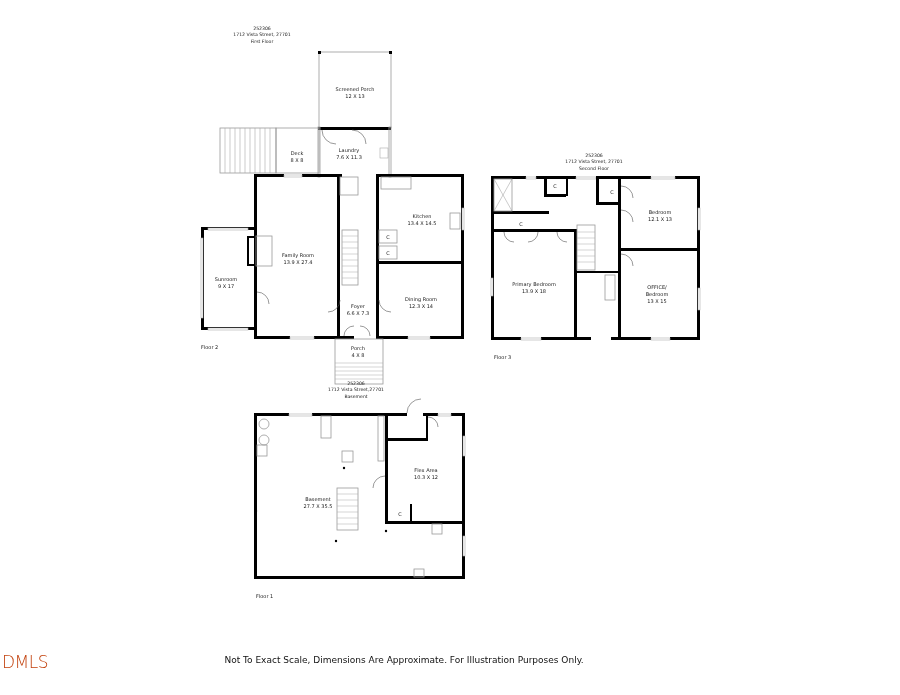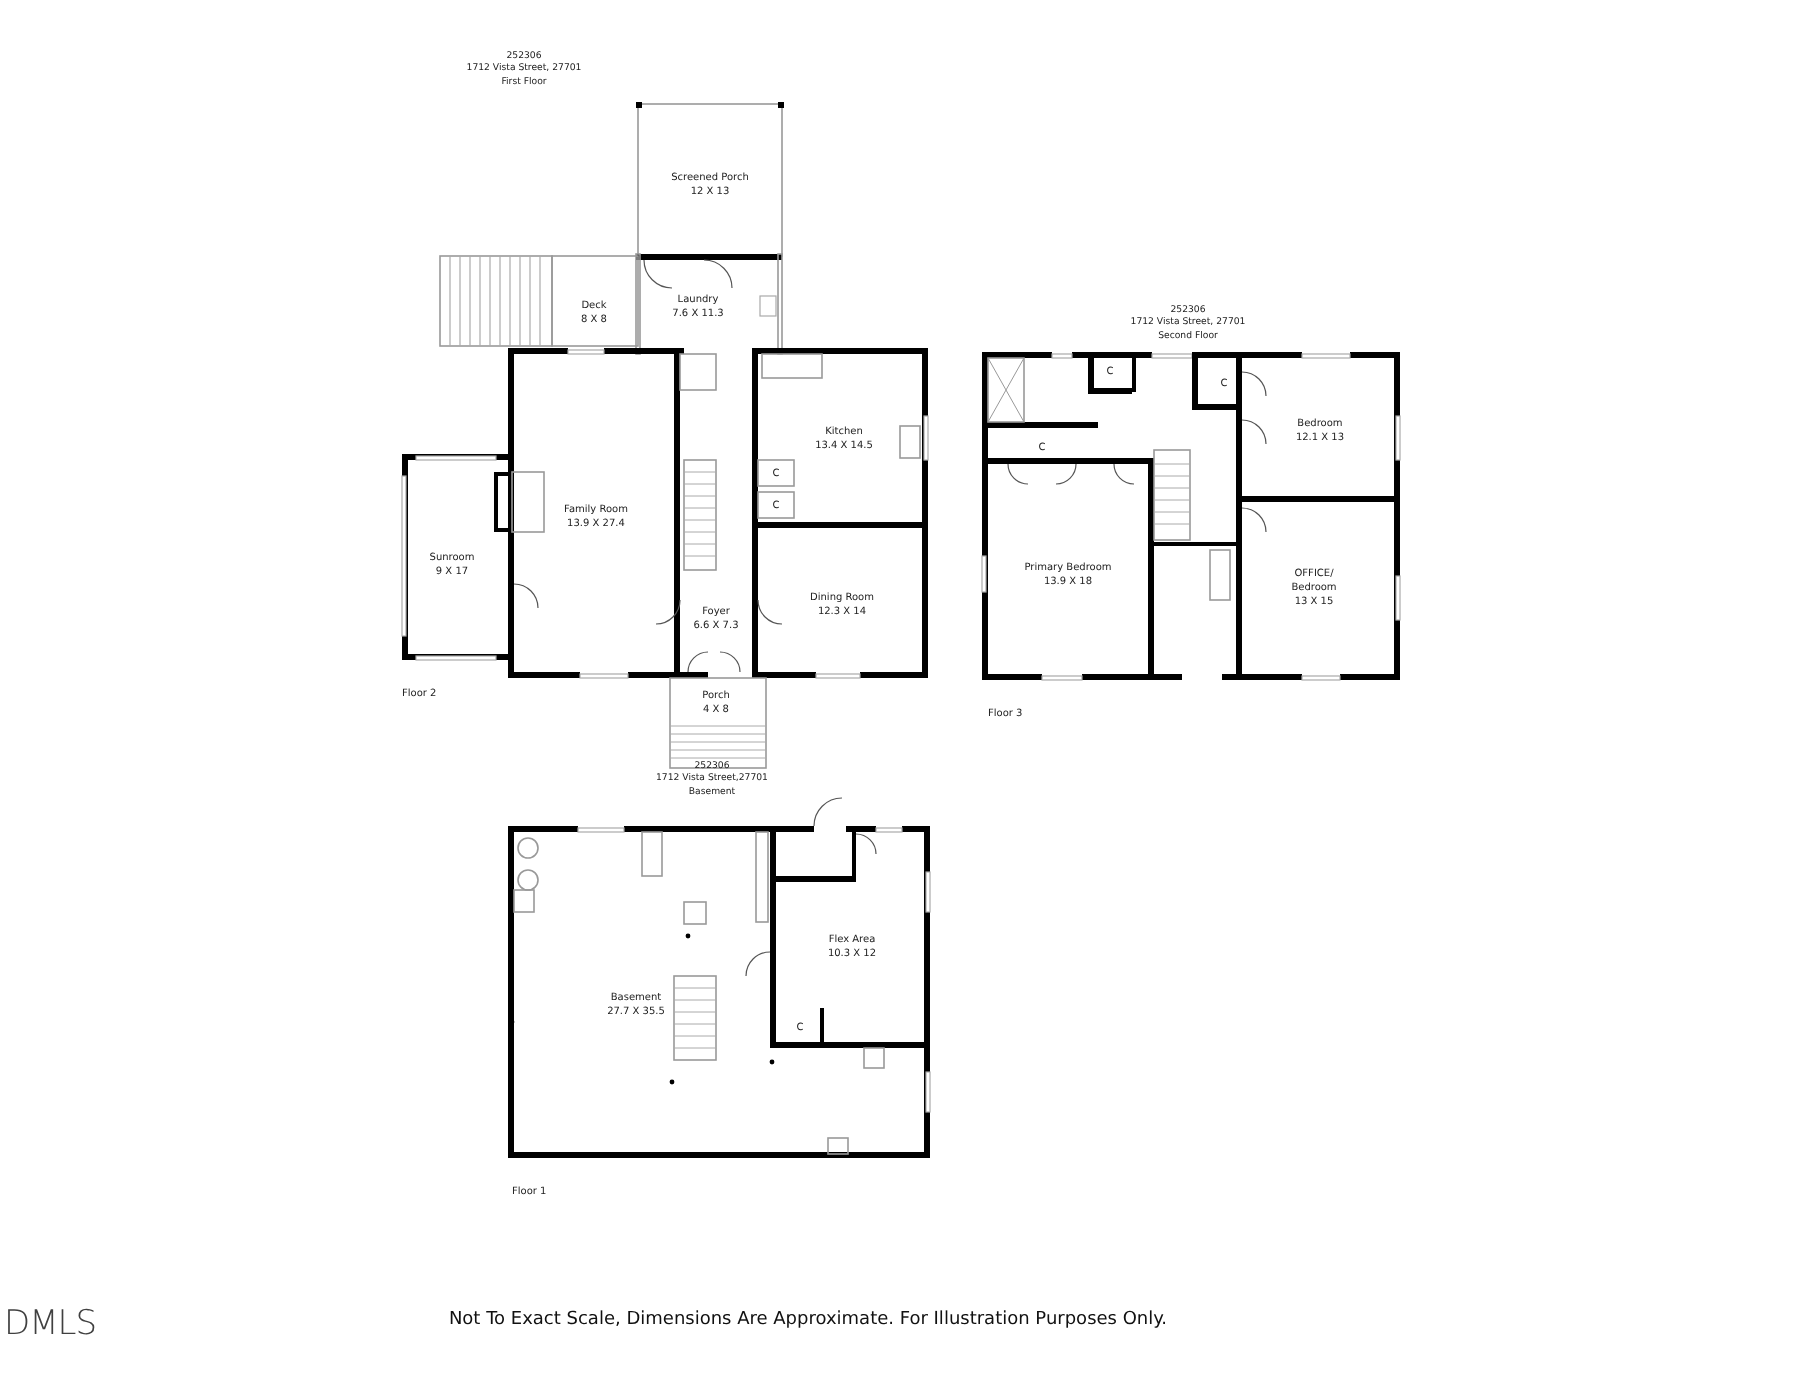--- a/index.html
+++ b/index.html
@@ -7,21 +7,21 @@
   .lbl { position: absolute; font-size: 5px; line-height: 7px; text-align: center; white-space: nowrap; color: #222; transform: translateX(-50%); }
   .caption { position: absolute; font-size: 5px; line-height: 7px; color: #222; }
   .hdr { position: absolute; font-size: 4.6px; line-height: 6.4px; text-align: center; transform: translateX(-50%); white-space: nowrap; }
   svg { position: absolute; left: 0; top: 0; }
   .wall { fill: #000; }
   .thin { stroke: #999; stroke-width: 0.8; fill: none; }
   .win { fill: #fff; stroke: #aaa; stroke-width: 0.6; }
   .door { fill: none; stroke: #555; stroke-width: 0.6; }
   .closet { position: absolute; font-size: 5px; transform: translate(-50%, -50%); }
   .footer { position: absolute; left: 0; width: 808px; top: 655px; text-align: center; font-size: 9px; color: #111; }
-  .logo { position: absolute; left: 2px; top: 652px; font-size: 17px; letter-spacing: -0.5px; color: #404040; font-weight: 300; }
+  .logo { position: absolute; left: 2px; top: 652px; font-size: 17px; letter-spacing: -0.5px; color: #c2410c; font-weight: 300; }
 </style>
 </head>
 <body>
 
 <svg width="900" height="695" viewBox="0 0 900 695">
 
   <g>
 
     <rect x="319" y="52" width="72" height="76" class="thin"></rect>
     <rect x="318" y="51" width="3" height="3" class="wall"></rect>

